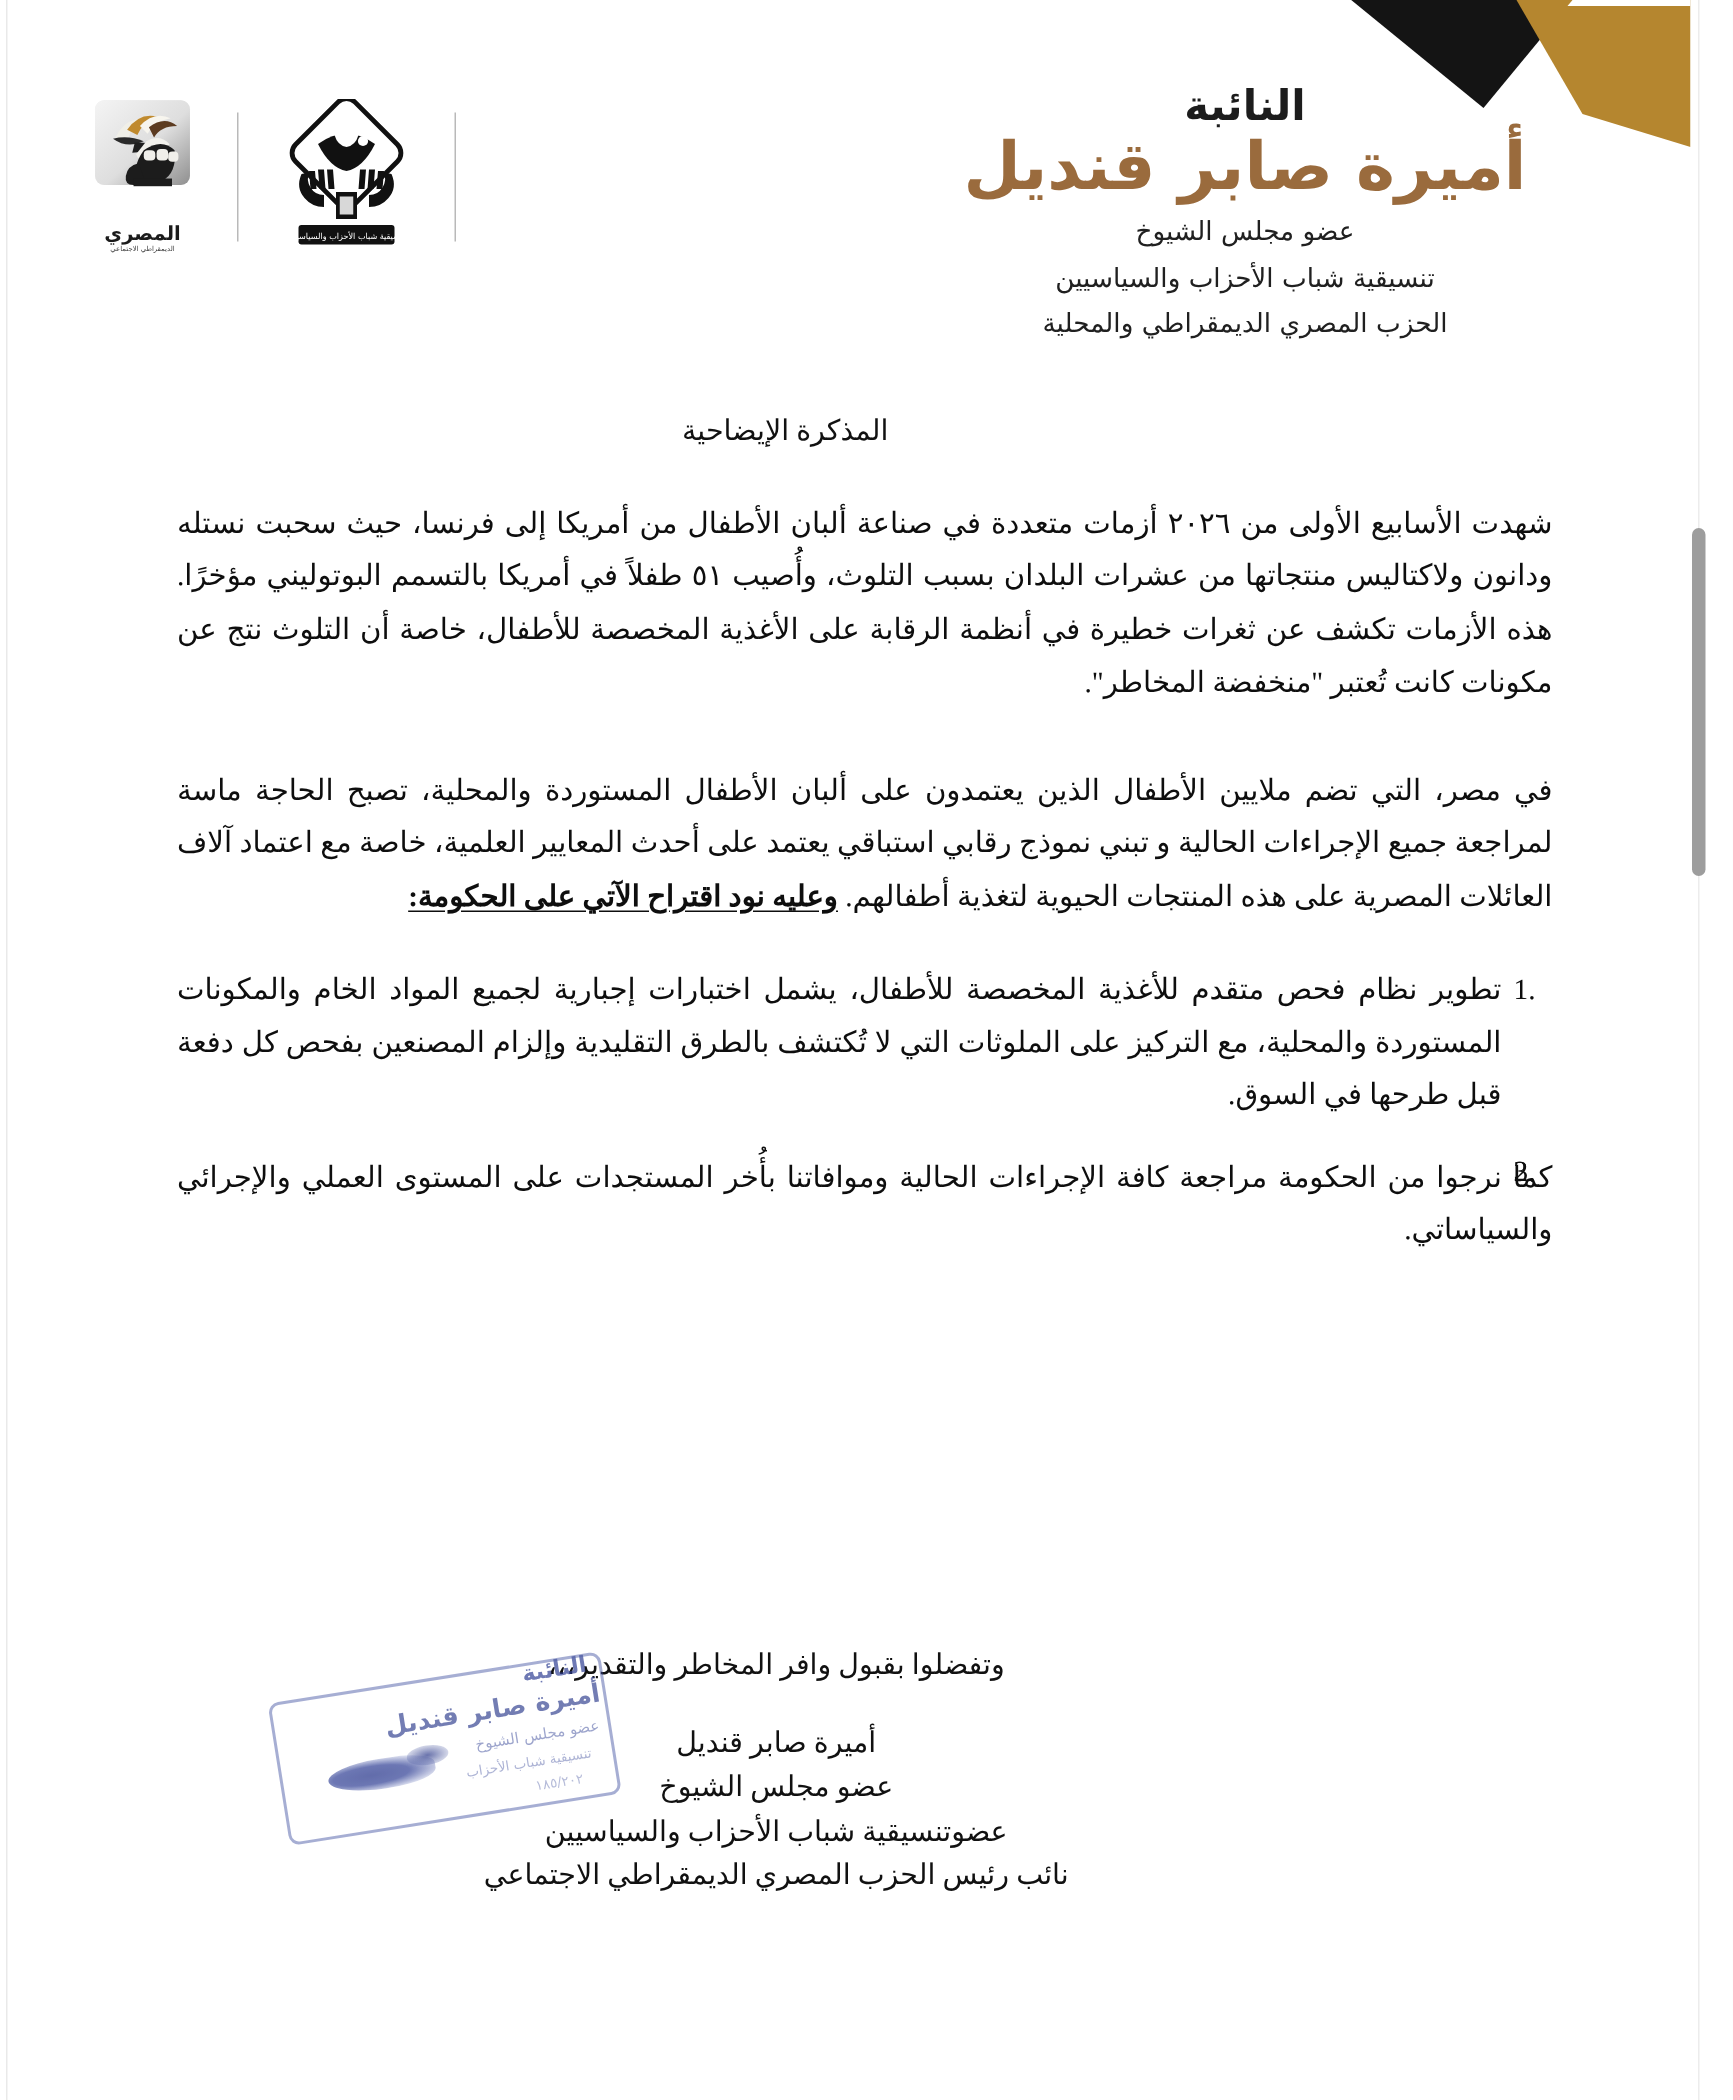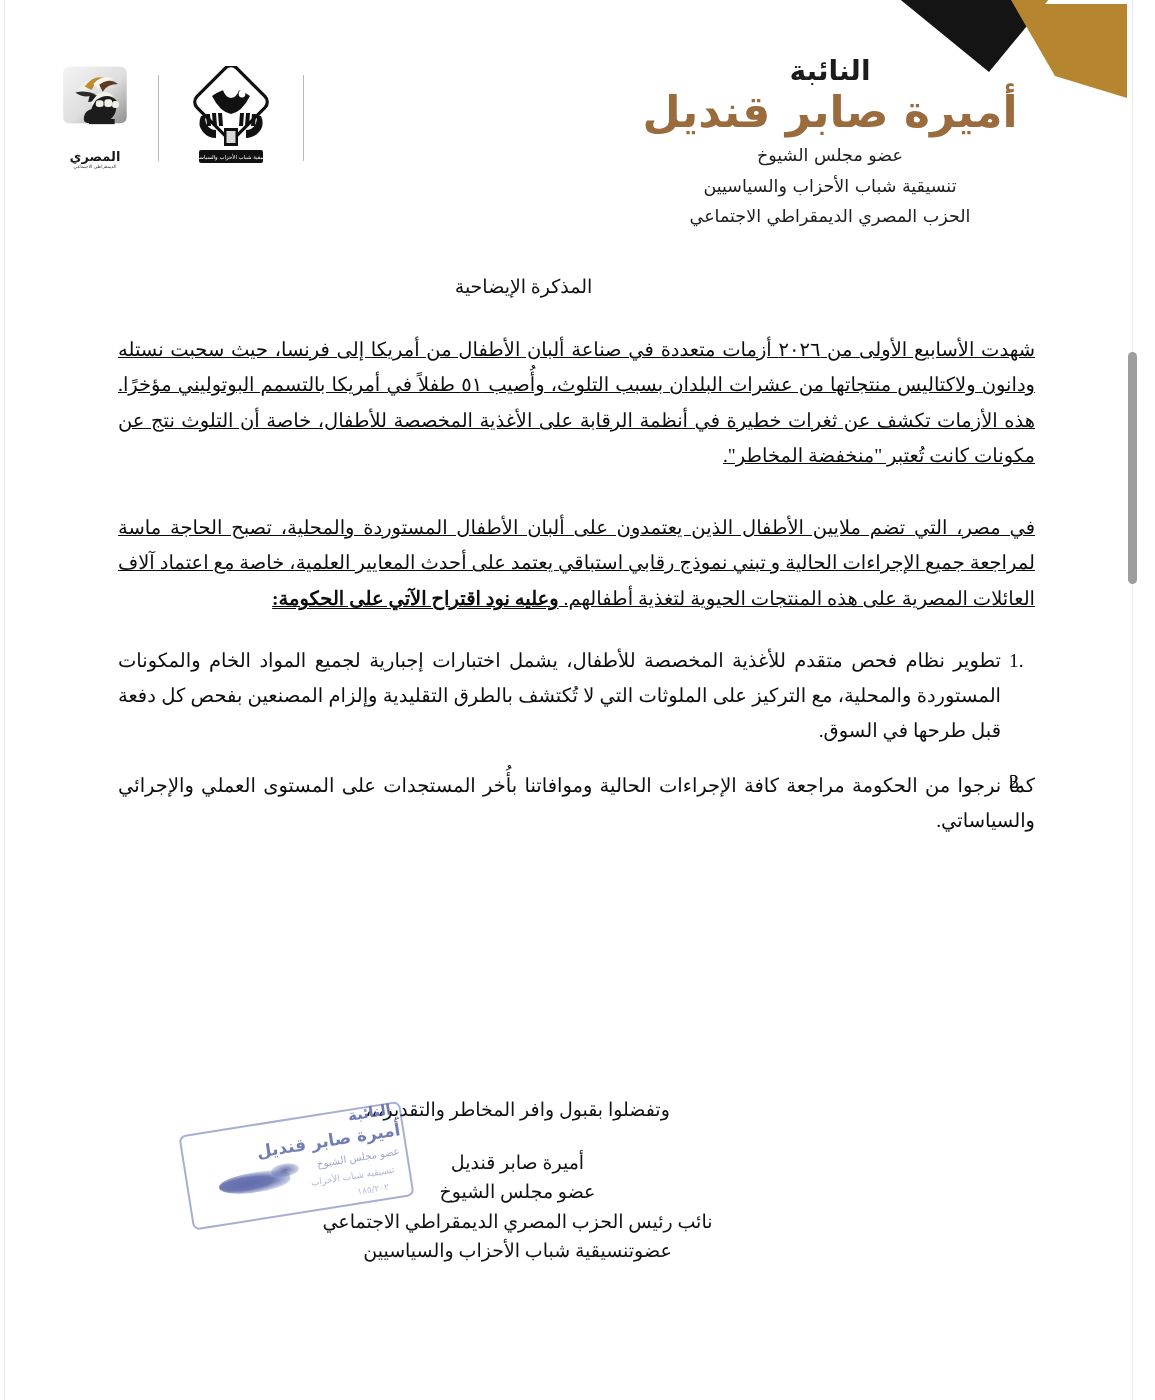--- a/index.html
+++ b/index.html
@@ -218,21 +218,21 @@
     top: 332px;
     right: 120px;
     left: 118px;
     font-size: 19.5px;
     line-height: 1.82;
     color: #0e0e0e;
     text-align: justify;
     text-justify: inter-word;
     font-family: "Liberation Serif", "DejaVu Serif", serif;
   }
-  .para { margin: 0 0 28px 0; text-decoration: underline; }
+  .para { margin: 0 0 28px 0; }
   .para.p2 { margin-top: 36px; }
 
   .emph-underline {
     font-weight: bold;
     text-decoration: underline;
     text-underline-offset: 3px;
   }
 
   
   ol.proposals {
@@ -471,21 +471,21 @@
         </div>
       </div>
 
     </div>
 
     <div class="titleblock">
       <div class="title-role">النائبة</div>
       <div class="title-name">أميرة صابر قنديل</div>
       <div class="title-sub">عضو مجلس الشيوخ</div>
       <div class="title-sub">تنسيقية شباب الأحزاب والسياسيين</div>
-      <div class="title-sub">الحزب المصري الديمقراطي الاجتماعي</div>
+      <div class="title-sub">الحزب المصري الديمقراطي والمحلية</div>
     </div>
   </div>
 
   <div class="doc-title">المذكرة الإيضاحية</div>
 
   <div class="body-text">
 
     <p class="para">شهدت الأسابيع الأولى من ٢٠٢٦ أزمات متعددة في صناعة ألبان الأطفال من أمريكا إلى فرنسا، حيث سحبت نستله ودانون ولاكتاليس منتجاتها من عشرات البلدان بسبب التلوث، وأُصيب ٥١ طفلاً في أمريكا بالتسمم البوتوليني مؤخرًا. هذه الأزمات تكشف عن ثغرات خطيرة في أنظمة الرقابة على الأغذية المخصصة للأطفال، خاصة أن التلوث نتج عن مكونات كانت تُعتبر "منخفضة المخاطر".</p>
 
     <p class="para p2"><span>في مصر، التي تضم ملايين الأطفال الذين يعتمدون على ألبان الأطفال المستوردة والمحلية، تصبح الحاجة ماسة لمراجعة جميع الإجراءات الحالية و تبني نموذج رقابي استباقي يعتمد على أحدث المعايير العلمية، خاصة مع اعتماد آلاف العائلات المصرية على هذه المنتجات الحيوية لتغذية أطفالهم. </span><span class="emph-underline">وعليه نود اقتراح الآتي على الحكومة:</span></p>
@@ -504,22 +504,22 @@
     </ol>
 
     <p class="closing-para">كما نرجوا من الحكومة مراجعة كافة الإجراءات الحالية وموافاتنا بأُخر المستجدات على المستوى العملي والإجرائي والسياساتي.</p>
   </div>
 
   <div class="regards">وتفضلوا بقبول وافر المخاطر والتقدير،،،</div>
 
   <div class="signature">
     <div>أميرة صابر قنديل</div>
     <div>عضو مجلس الشيوخ</div>
+    <div>عضوتنسيقية شباب الأحزاب والسياسيين</div>
     <div>نائب رئيس الحزب المصري الديمقراطي الاجتماعي</div>
-    <div>عضوتنسيقية شباب الأحزاب والسياسيين</div>
   </div>
 
   <div class="stamp">
     <div class="stamp-box"></div>
     <div class="stamp-l1">النائبة</div>
     <div class="stamp-l2">أميرة صابر قنديل</div>
     <div class="stamp-l3">عضو مجلس الشيوخ</div>
     <div class="stamp-l4">تنسيقية شباب الأحزاب</div>
     <div class="stamp-l5">١٨٥/٢٠٢</div>
     <div class="stamp-smudge"></div>

